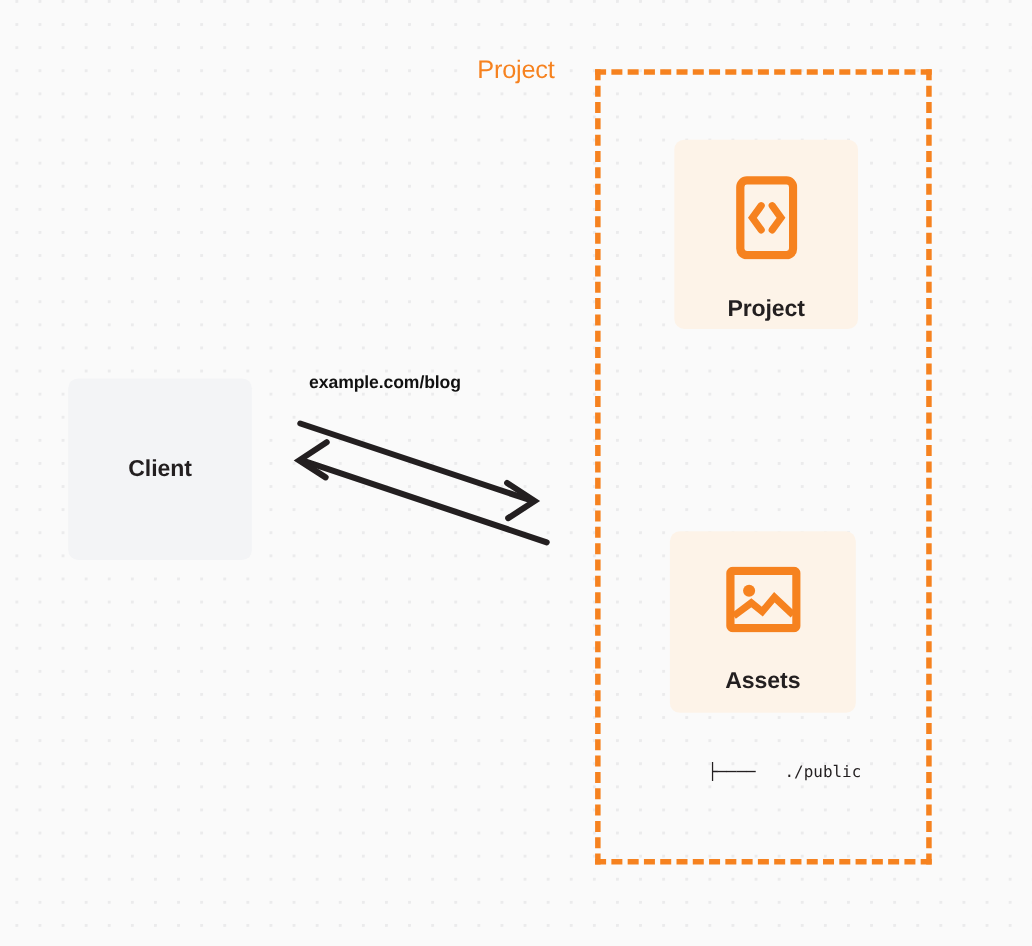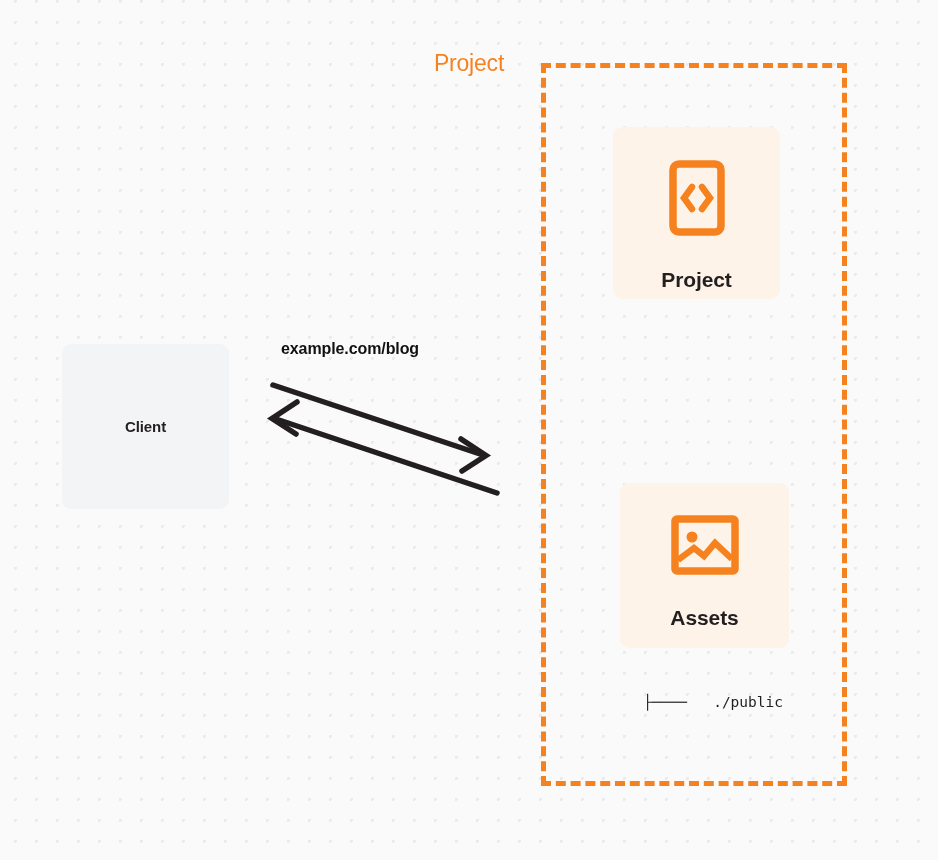--- a/index.html
+++ b/index.html
@@ -81,40 +81,39 @@
     padding-top: 33px;
   }
   #worker-card .card-label { margin-top: 29px; }
 
   #assets-card {
     left: 609px;
     top: 483px;
     width: 169px;
     height: 165px;
     padding-top: 32px;
-    margin-left: 11px;
   }
   #assets-card .card-label { margin-top: 28px; }
 
   
   #client-card {
     position: absolute;
     left: 62px;
     top: 344px;
     width: 167px;
     height: 165px;
     background-color: #f3f4f6;
     border-radius: 9px;
     display: flex;
     align-items: center;
     justify-content: center;
   }
   #client-label {
     color: #231f20;
-    font-size: 15px;
+    font-size: 21px;
     font-weight: 700;
     line-height: 1;
     letter-spacing: -0.1px;
   }
 
   
   #request-label {
     position: absolute;
     left: 281px;
     top: 340px;

